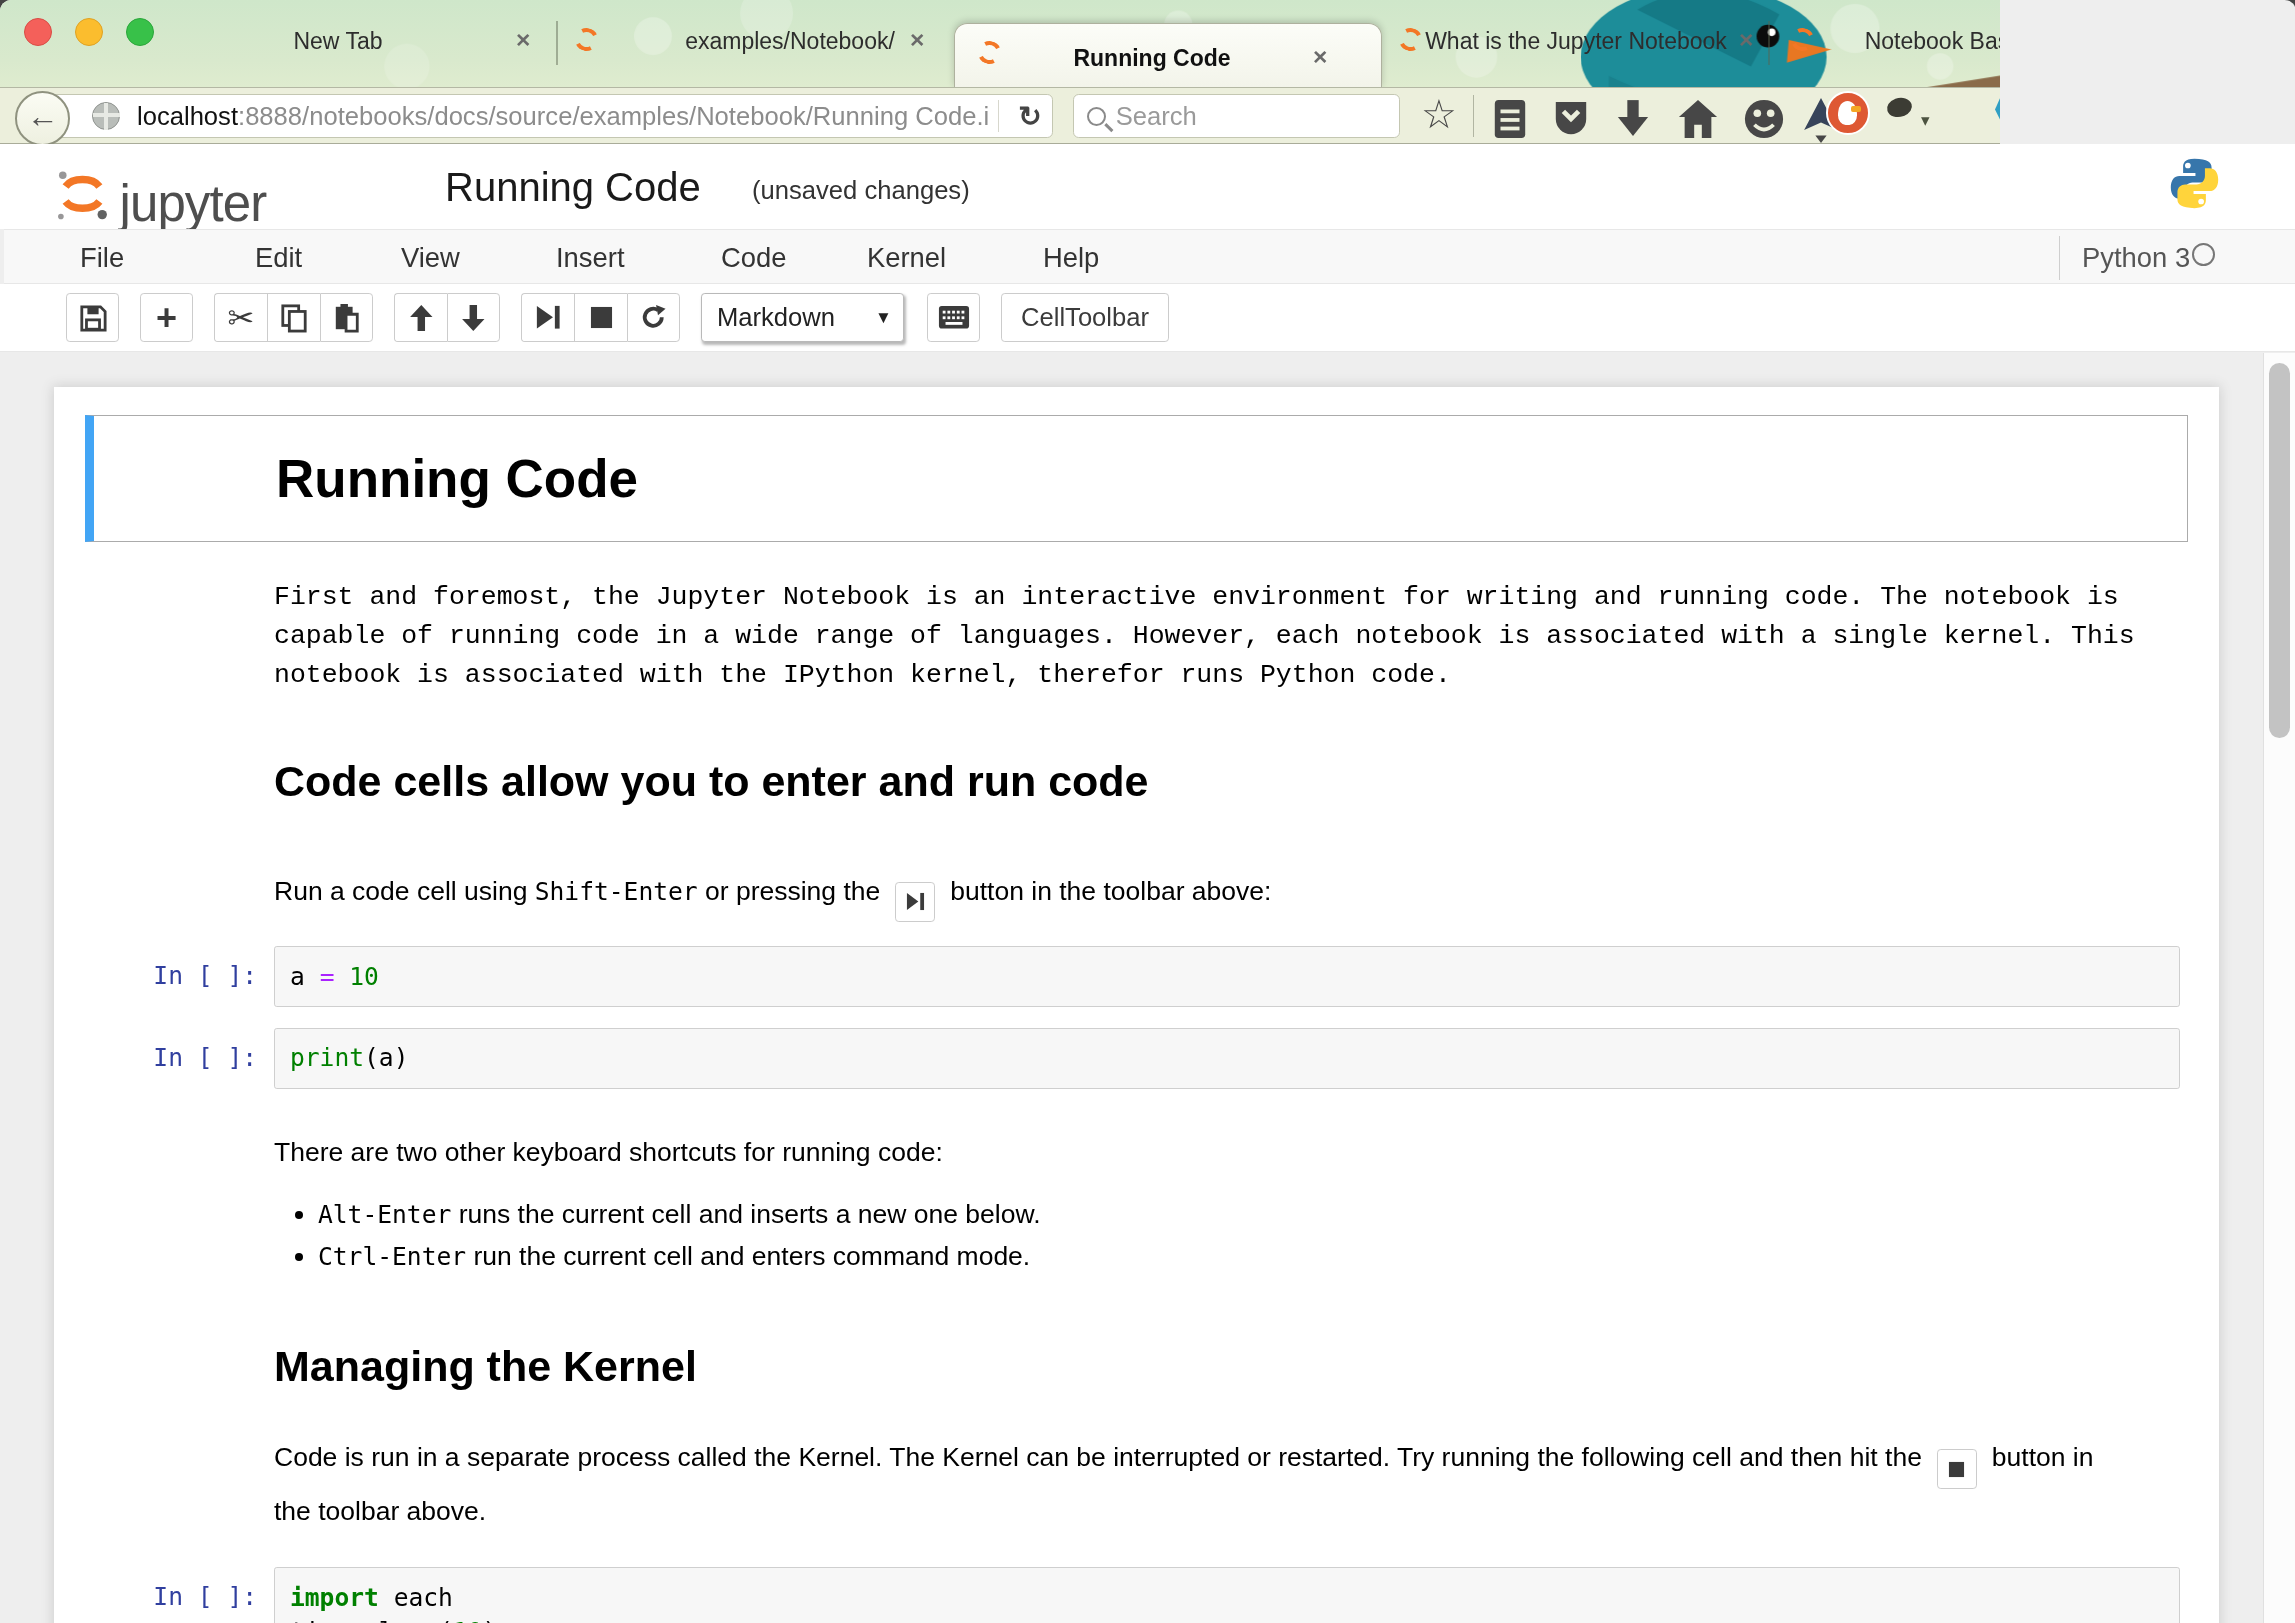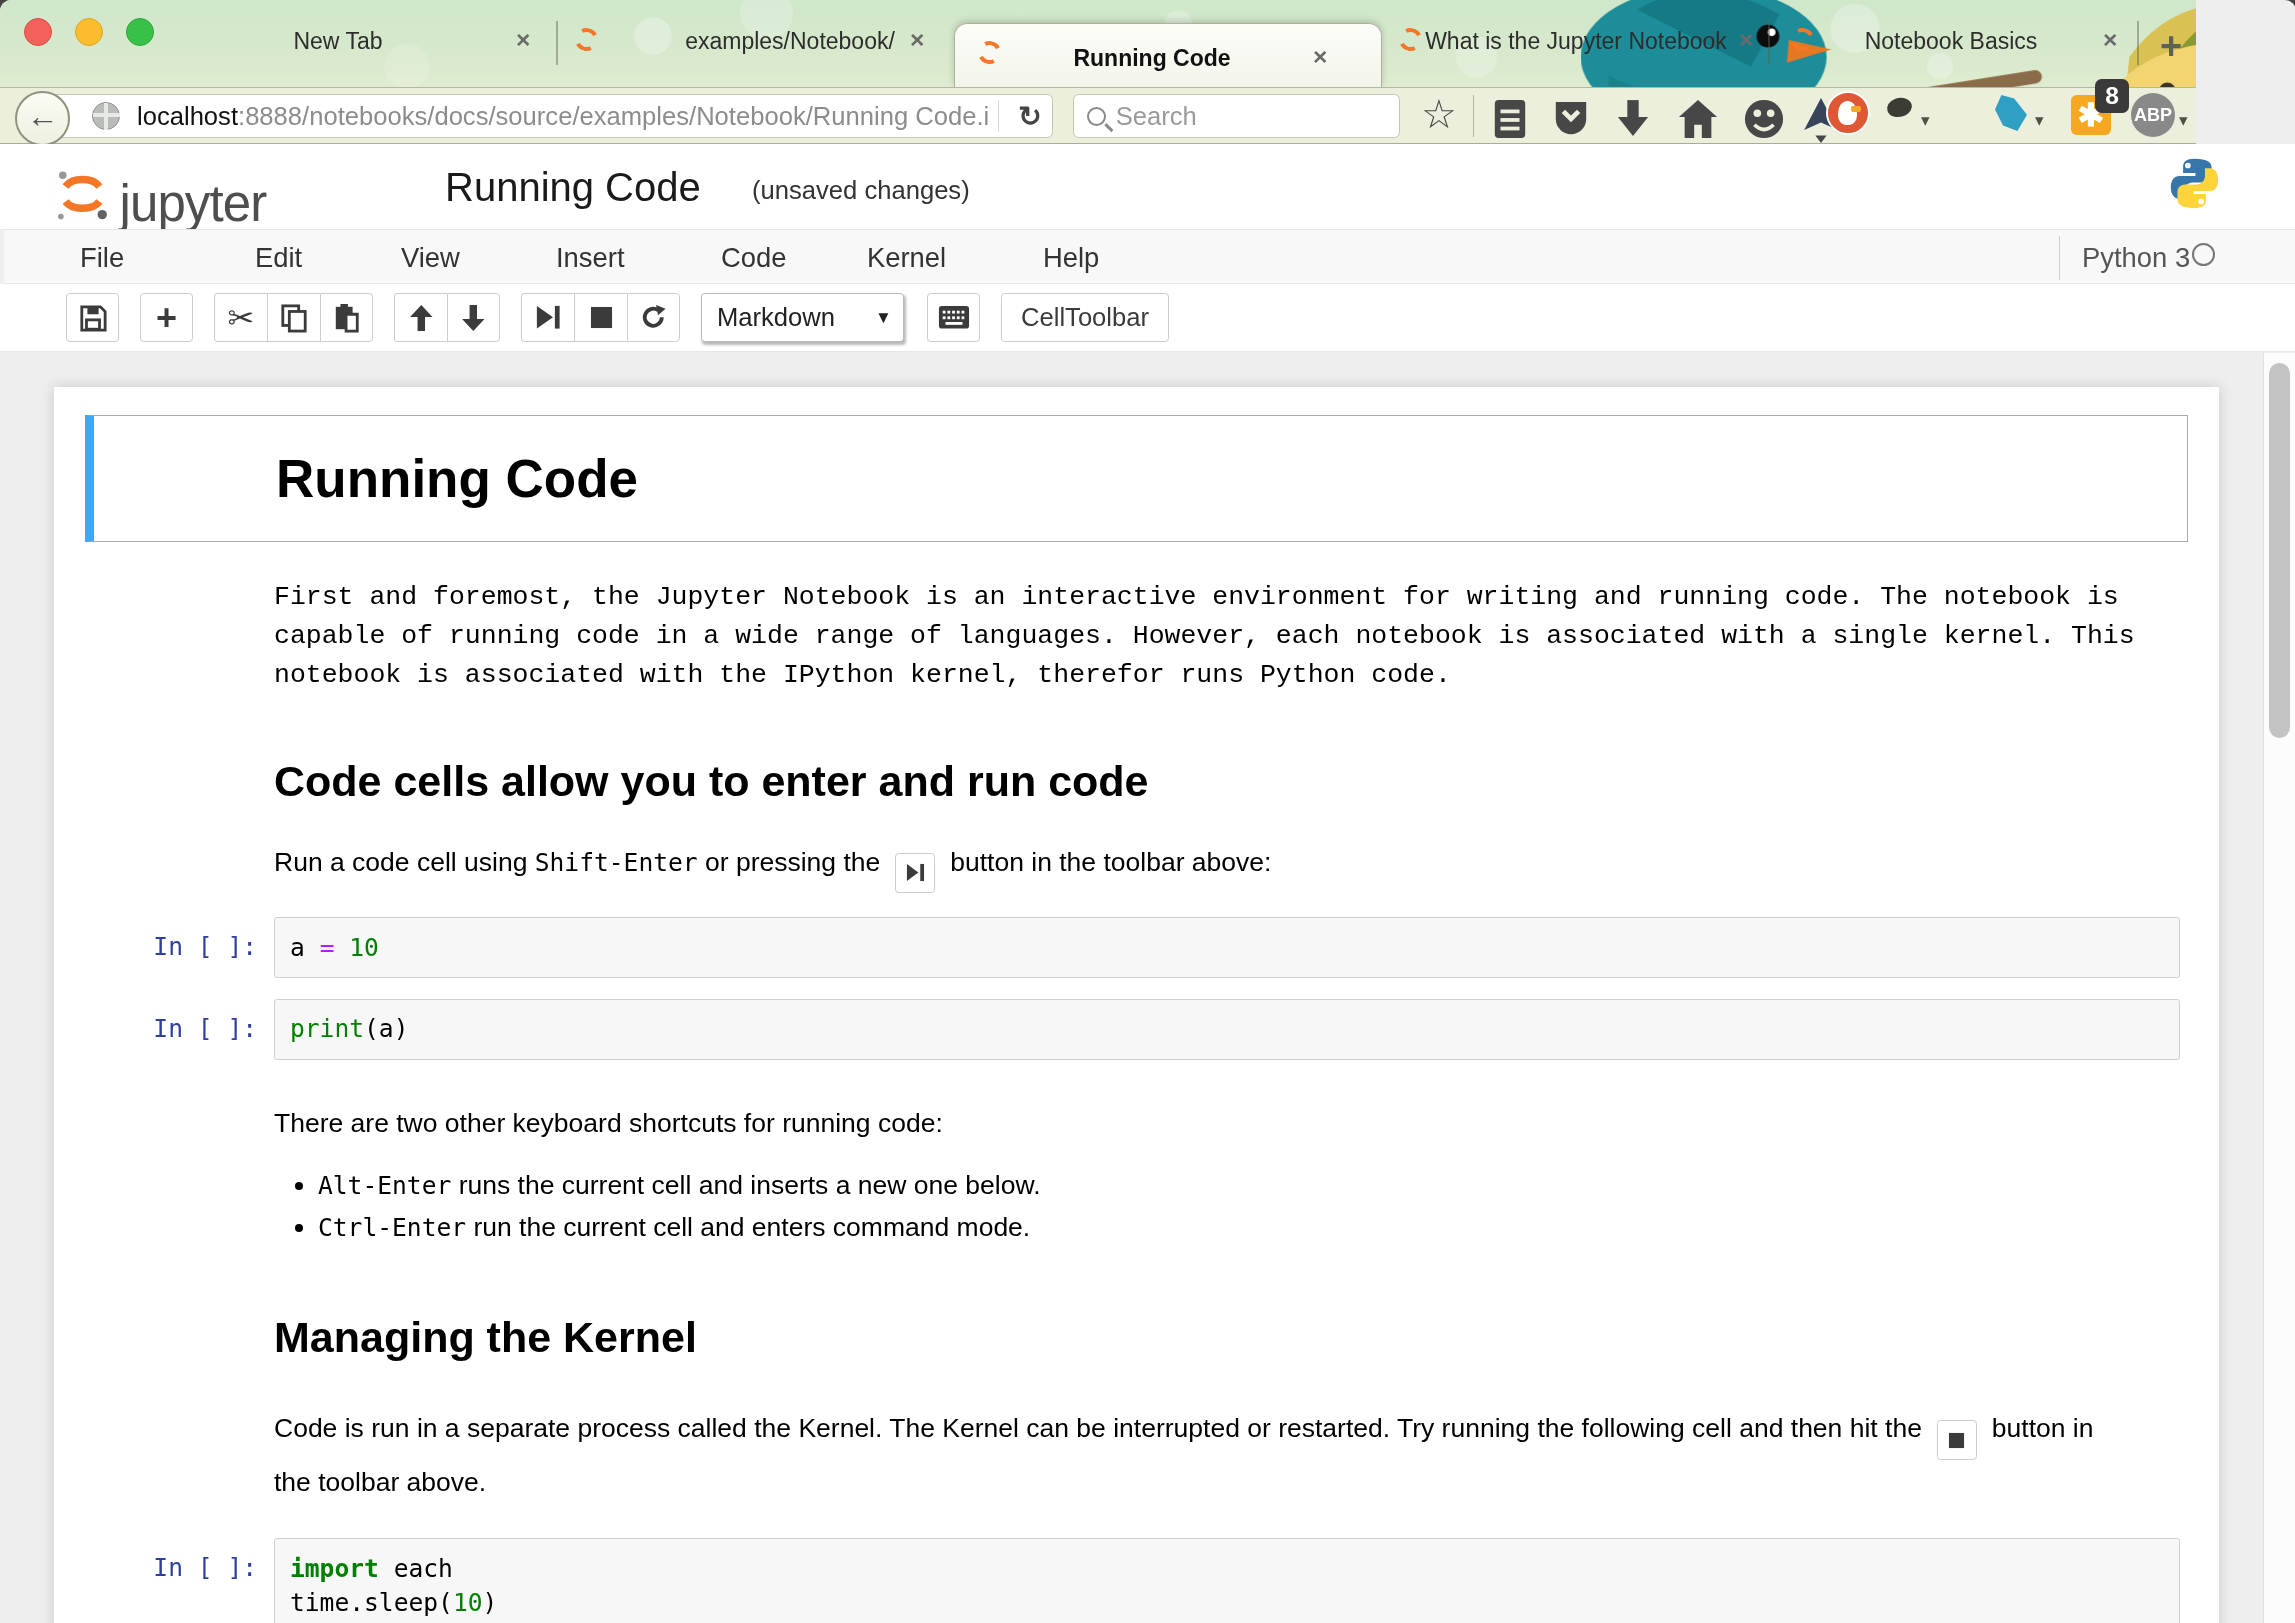--- a/index.html
+++ b/index.html
@@ -1,21 +1,21 @@
 <!DOCTYPE html>
 <html style="font-size:15px"><head>
 <meta charset="utf-8">
 <style>
   html,body{margin:0;padding:0;background:#444;}
   *{box-sizing:border-box;}
   #window{position:relative;width:2296px;height:1624px;overflow:hidden;
     font-family:"Liberation Sans",sans-serif;background:#eeeeee;border-radius:11.4px 11.4px 0 0;}
 
   
-  #chrome{position:absolute;left:0;top:0;width:2196px;height:144px;overflow:hidden;}
+  #chrome{position:absolute;left:0;top:0;width:2000px;height:144px;overflow:hidden;}
   #tabstrip{position:absolute;left:0;top:0;width:100%;height:87px;
     background:linear-gradient(180deg,#cfe7ca 0%,#d9e9cd 70%,#dfeccf 100%);}
   #navbar{position:absolute;left:0;top:87px;width:100%;height:57px;
     background:#ecefdc;border-top:0.9px solid #b4b8a4;border-bottom:0.9px solid #a9ac99;}
   .theme-art{position:absolute;left:0;top:0;pointer-events:none;}
 
   .tlight{position:absolute;top:18px;width:28px;height:28px;border-radius:50%;}
   .tab-label{position:absolute;top:28px;transform:translateX(-50%);font-size:23px;color:#2d2d2d;white-space:nowrap;}
   .tab-close{position:absolute;top:28px;font-size:24.6px;line-height:24.6px;color:#6a6a6a;font-weight:bold;}
   .tab-divider{position:absolute;top:21px;width:1.9px;height:44px;background:rgba(90,100,80,.45);}
@@ -402,21 +402,21 @@
       </div>
 
       <div class="text-block" style="margin-top:36px;font-family:Liberation Mono, monospace;">
         <p class="nb">First and foremost, the Jupyter Notebook is an interactive environment for writing and running code. The notebook is capable of running code in a wide range of languages. However, each notebook is associated with a single kernel. This notebook is associated with the IPython kernel, therefor runs Python code.</p>
       </div>
 
       <div class="text-block" style="margin-top:62px;">
         <h2 class="nb">Code cells allow you to enter and run code</h2>
       </div>
 
-      <div class="text-block" style="margin-top:37px;">
+      <div class="text-block" style="margin-top:66px;">
         <p class="nb">
           <span>Run a code cell using </span><span class="mono">Shift-Enter</span><span> or pressing the </span><span class="inline-btn">
               <svg width="19" height="19" viewBox="0 0 20 20">
                 <polygon points="1,1 13,10 1,19" fill="#3b3b3b"></polygon>
                 <rect x="15" y="1" width="4" height="18" fill="#3b3b3b"></rect>
               </svg>
             </span><span> button in the toolbar above:</span>
         </p>
       </div>
 

